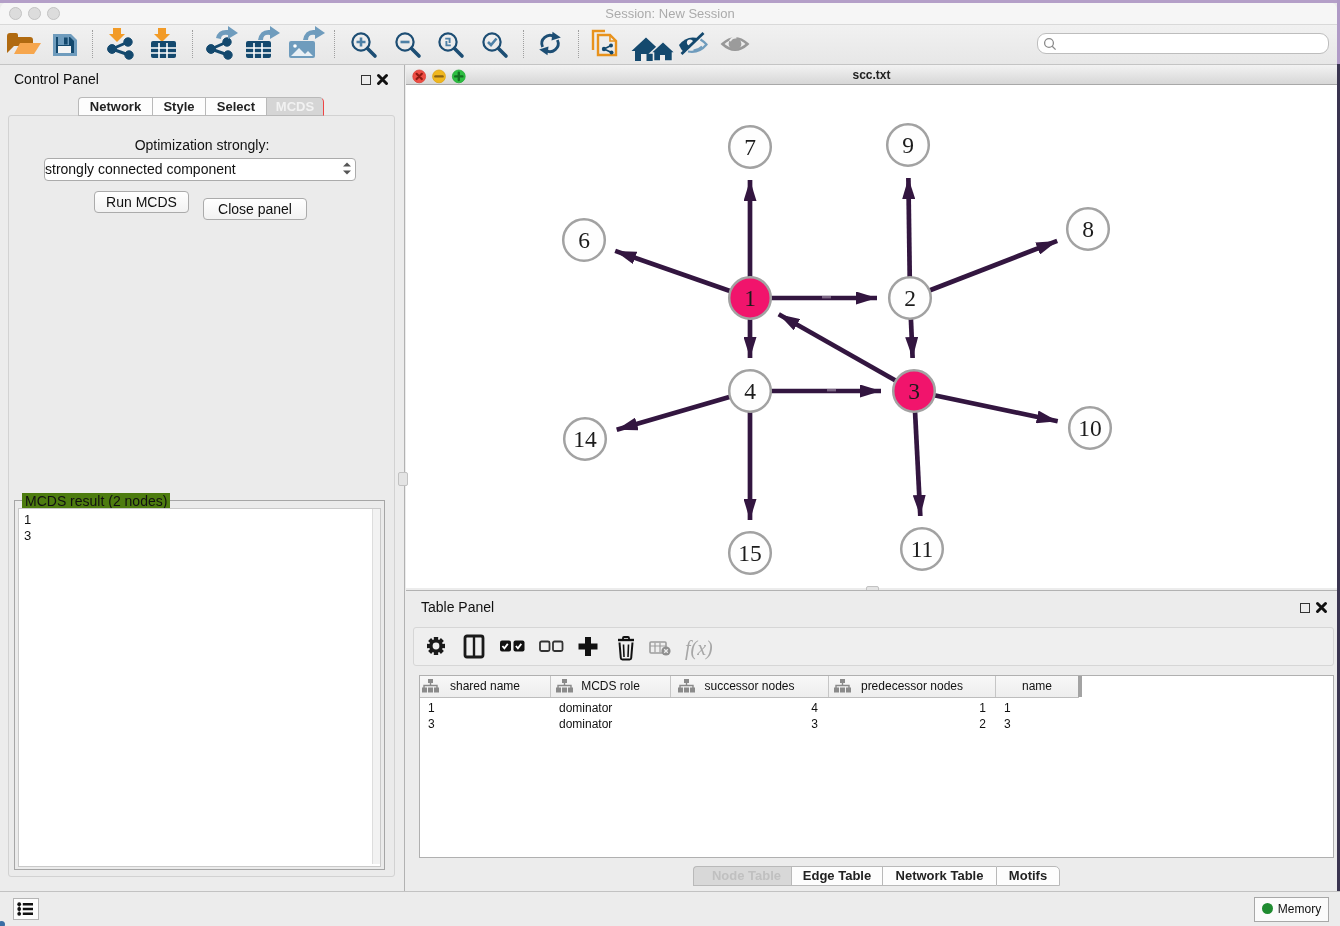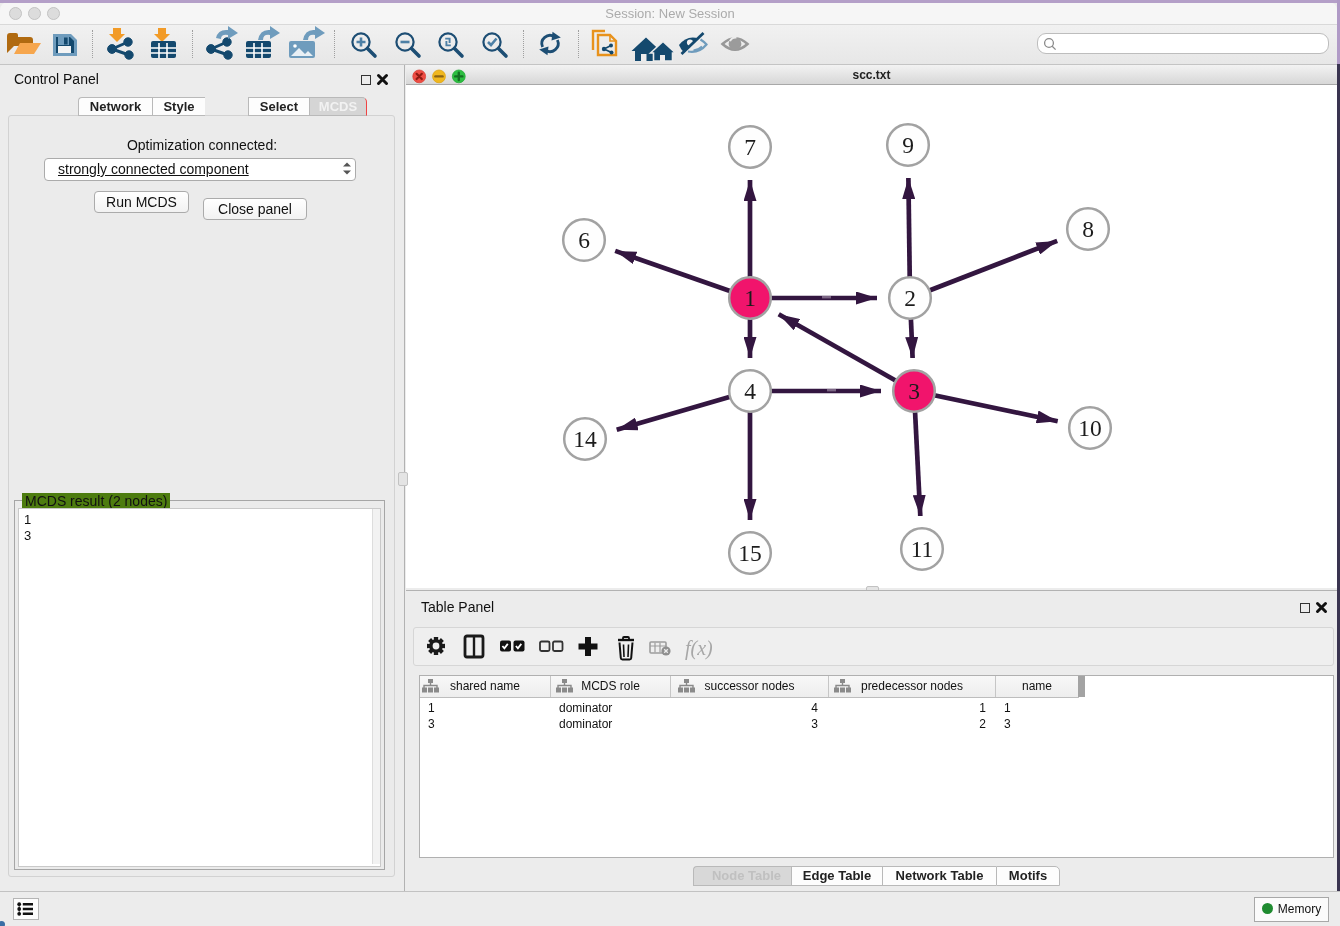--- a/index.html
+++ b/index.html
@@ -222,25 +222,25 @@
 <div id="leftpanel" class="abs"></div>
 <div id="cp-title" class="abs">Control Panel</div>
 <div class="floatico" style="left:361px;top:75px;"></div>
 <svg class="abs" style="left:376px;top:73px;" width="13" height="13" viewBox="0 0 13 13">
   <path d="M2.5 2.5 L10.5 10.5 M10.5 2.5 L2.5 10.5" stroke="#111" stroke-width="3" stroke-linecap="round"></path>
 </svg>
 <div id="cp-content" class="abs"></div>
 <div class="tabs" style="left:78px;top:97px;">
   <div class="tab first" style="width:73px;">Network</div>
   <div class="tab" style="width:52px;">Style</div>
-  <div class="tab" style="width:60px;margin-left:43px;">Select</div>
+  <div class="tab" style="width:60px;">Select</div>
   <div class="tab last dis" style="width:56px;">MCDS</div>
 </div>
-<div id="optlabel" class="abs">Optimization connected:</div>
-<div id="dropdown" class="abs"><span style="margin-left:13px;text-decoration:underline;">strongly connected component</span></div>
+<div id="optlabel" class="abs">Optimization strongly:</div>
+<div id="dropdown" class="abs"><span style="">strongly connected component</span></div>
 <svg class="abs" style="left:341px;top:161px;" width="12" height="15" viewBox="0 0 12 15">
   <path d="M2 5.5 L6 1.5 L10 5.5 Z" fill="#555"></path>
   <path d="M2 9.5 L6 13.5 L10 9.5 Z" fill="#555"></path>
 </svg>
 <div class="btn" style="left:94px;top:191px;width:93px;">Run MCDS</div>
 <div class="btn" style="left:203px;top:198px;width:102px;">Close panel</div>
 <div id="fieldset" class="abs"></div>
 <div id="fs-legend" class="abs">MCDS result (2 nodes)</div>
 <div id="fs-white" class="abs">
     <div style="margin:3px 0 0 5px;line-height:16px;">1<br>3</div>
@@ -364,21 +364,21 @@
   </g>
 
   <text x="266" y="22" font-family="Liberation Serif" font-style="italic" font-size="20" fill="#a7a7a7">f(x)</text>
 </svg>
 <div id="tbl" class="abs">
   <div id="thead" class="abs"></div>
   <div class="th" style="left:0;width:130px;">shared name</div>
   <div class="th" style="left:131px;width:119px;">MCDS role</div>
   <div class="th" style="left:251px;width:157px;">successor nodes</div>
   <div class="th" style="left:409px;width:166px;">predecessor nodes</div>
-  <div class="th" style="left:576px;width:82px;border-right:7px solid #a3a3a3;">name</div>
+  <div class="th" style="left:576px;width:82px;border-right:4px solid #a3a3a3;">name</div>
   <svg class="abs" style="left:0;top:0;" width="660" height="21" viewBox="0 0 660 21">
     <g fill="#8a8a8a">
       <g id="oc">
           <rect x="8" y="3" width="5" height="4"></rect>
           <path d="M10.5 7 V9.5 M4 12 V9.5 H17 V12" stroke="#8a8a8a" stroke-width="1.4" fill="none"></path>
           <rect x="2" y="11.5" width="5" height="5"></rect>
           <rect x="8" y="11.5" width="5" height="5"></rect>
           <rect x="14" y="11.5" width="5" height="5"></rect>
         </g>
       <use href="#oc" x="134"></use>

